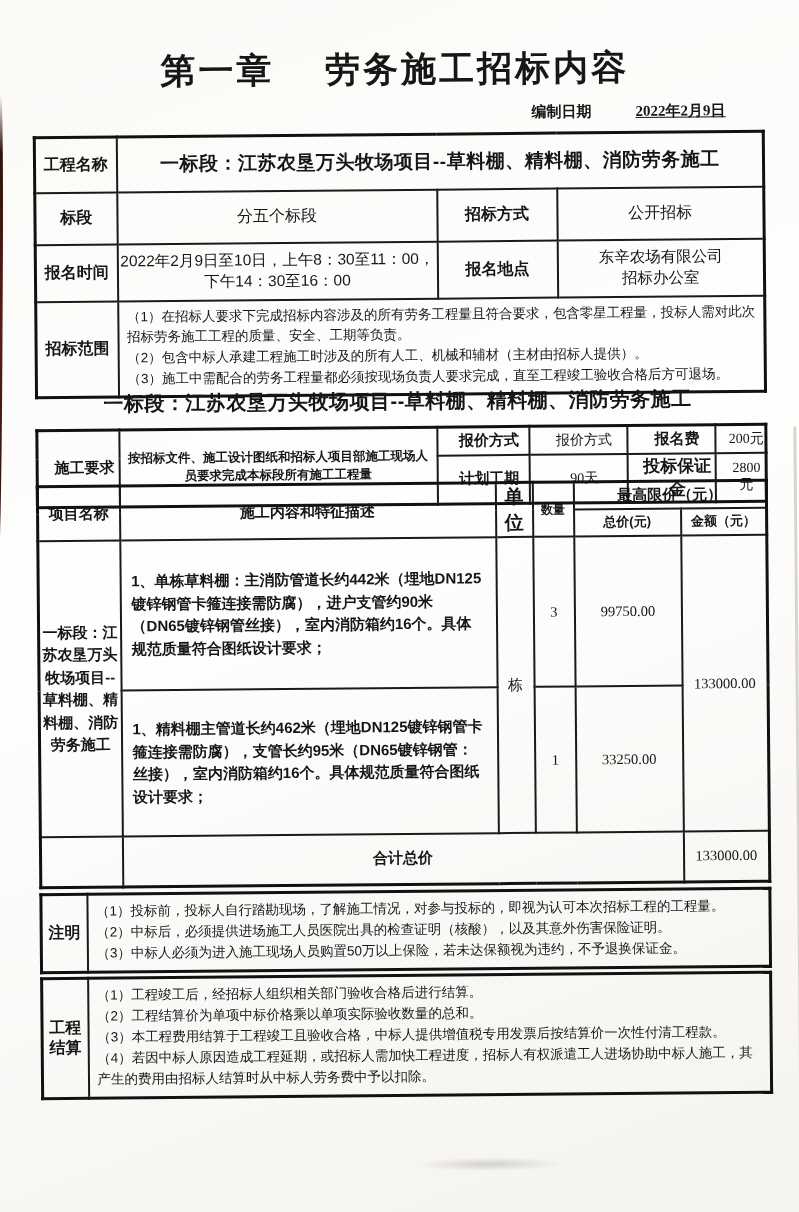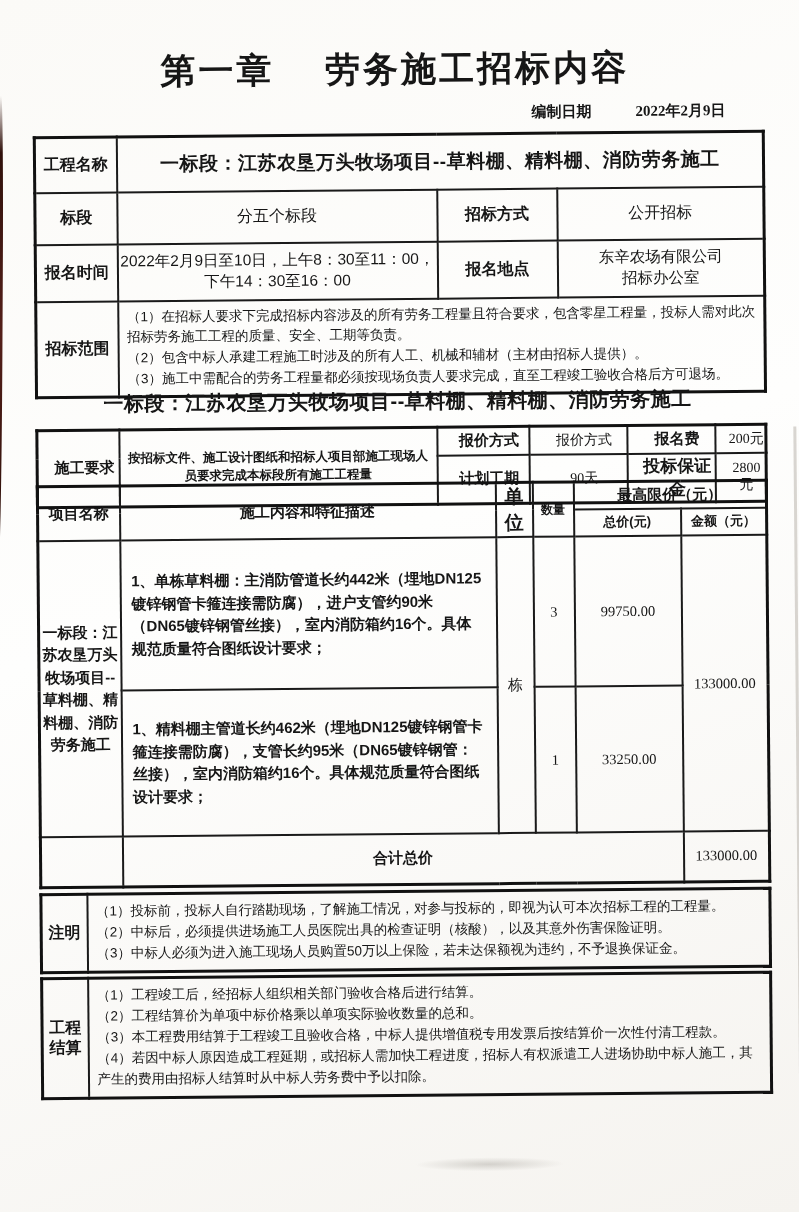--- a/index.html
+++ b/index.html
@@ -28,21 +28,21 @@
   }
 
   h1.title{
     position:absolute; top:46px; left:0; width:100%;
     text-align:center; font-size:35px; font-weight:900; letter-spacing:3px;
   }
   .dateline{
     position:absolute; top:104px; left:536px; display:flex; gap:44px;
     font-size:15px; font-weight:700;
   }
-  .dateline .val{ font-family:"Liberation Serif", serif; font-weight:700; }
+  .dateline .val{ font-family:"Liberation Serif", serif; font-weight:700;text-decoration:underline; }
 
   table{ position:absolute; border-collapse:collapse; table-layout:fixed; background:transparent; }
   td{ border:2px solid #1a1a1a; vertical-align:middle; text-align:center; overflow:hidden; }
   table.bordered{ border:3px solid #111; }
 
   .t1{ left:37px; top:133px; width:729px; }
   .t1 .lbl{ font-weight:700; font-size:16px; }
   .t1 .projname{ font-weight:800; font-size:19px; letter-spacing:.5px; }
   .t1 .val16{ font-size:16px; }
   .t1 .two-line div{ line-height:1.35; font-size:15.5px; }

